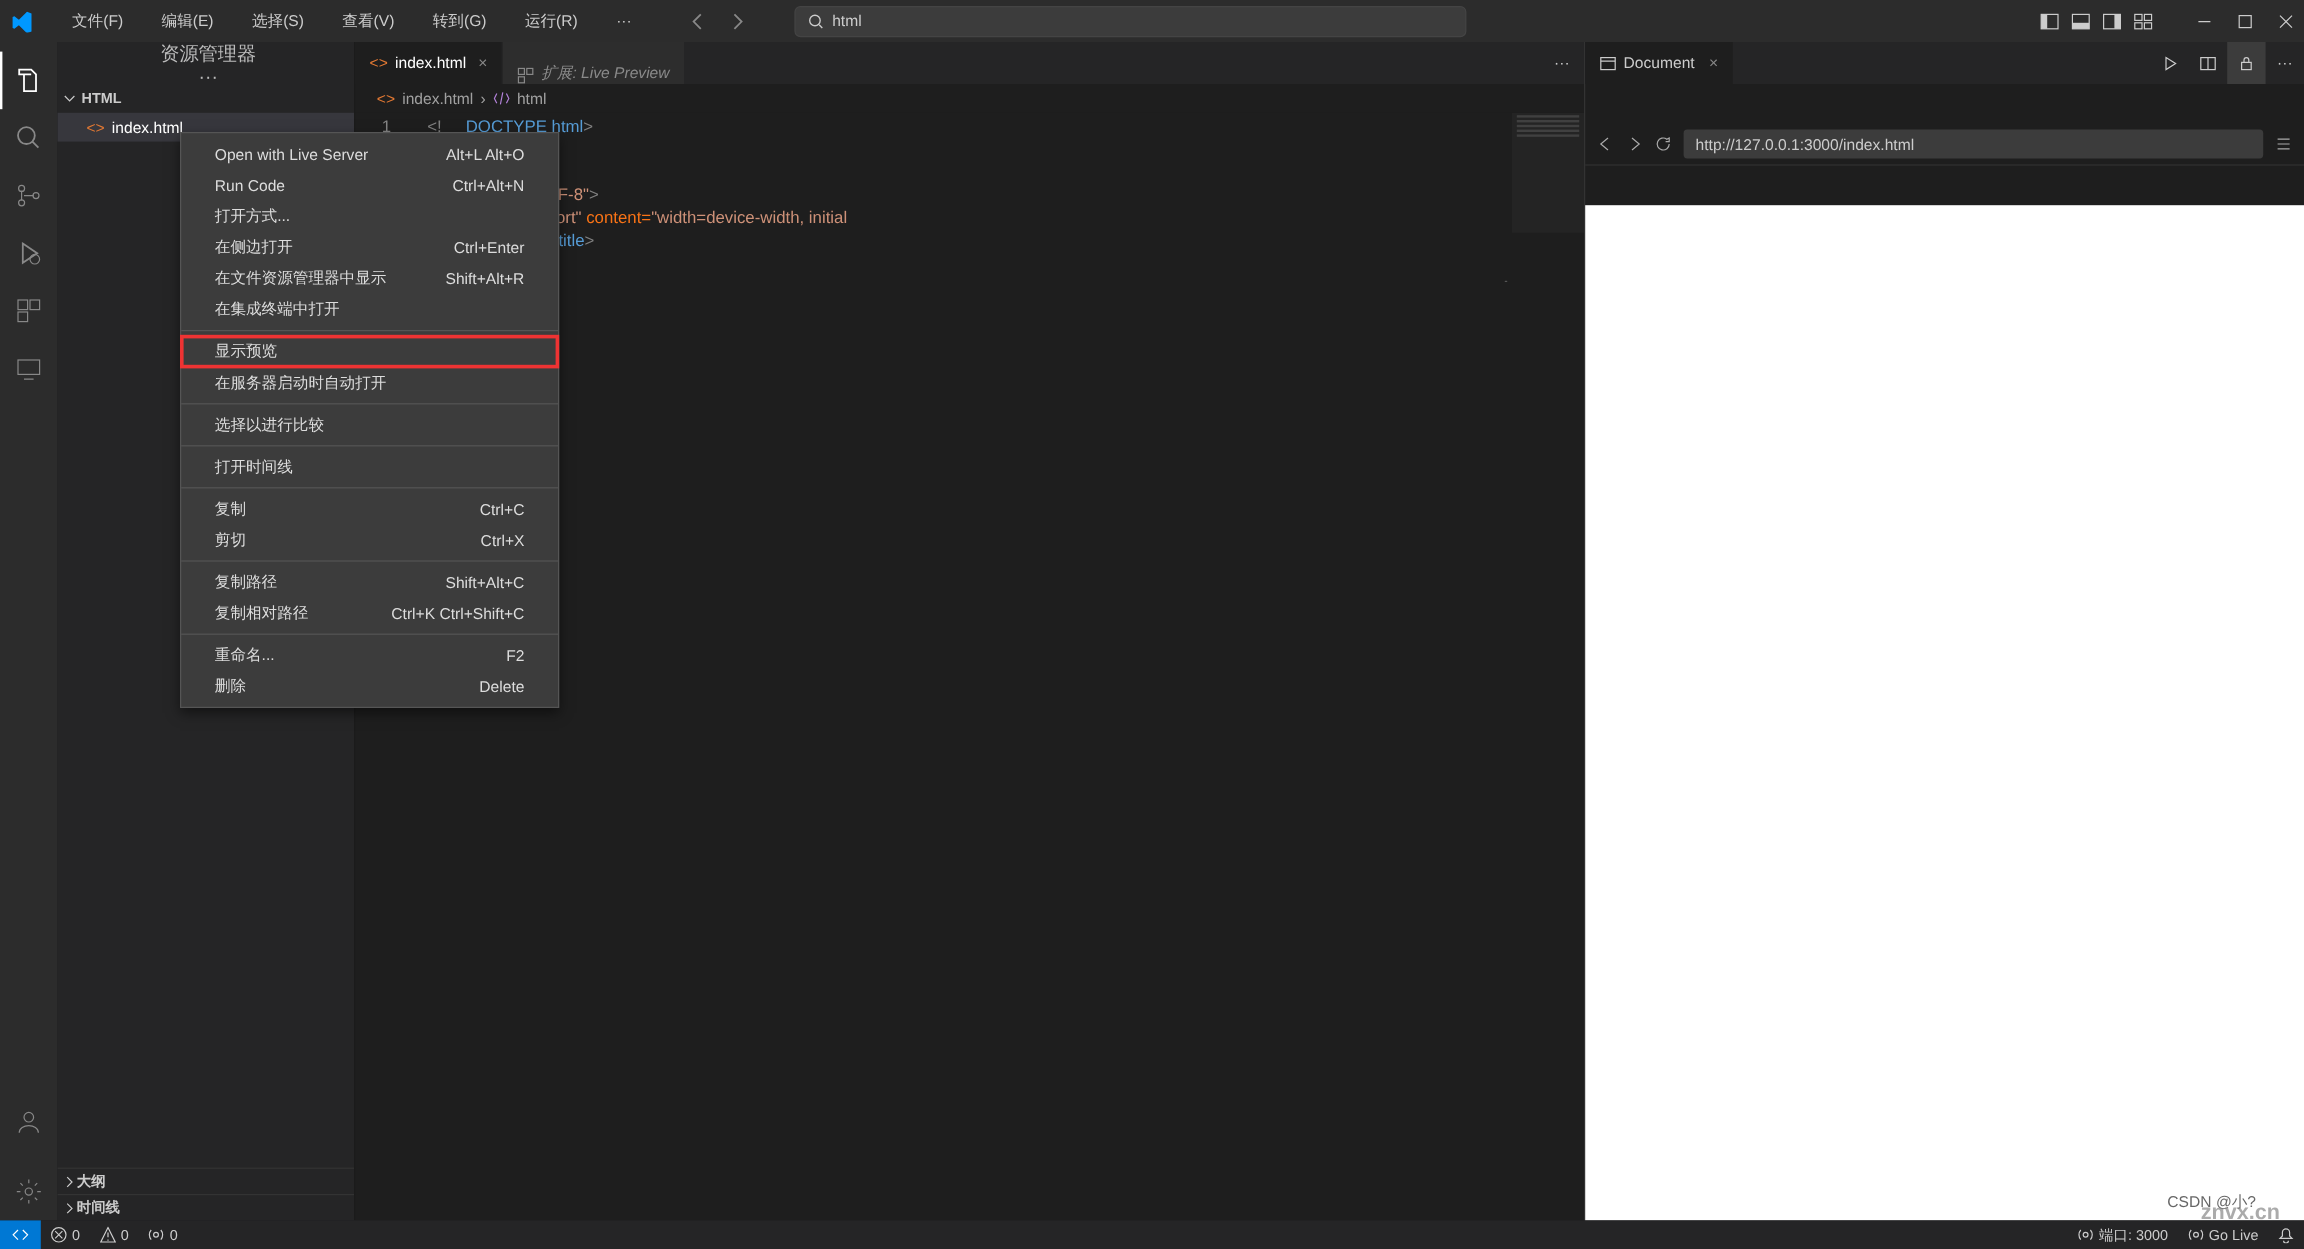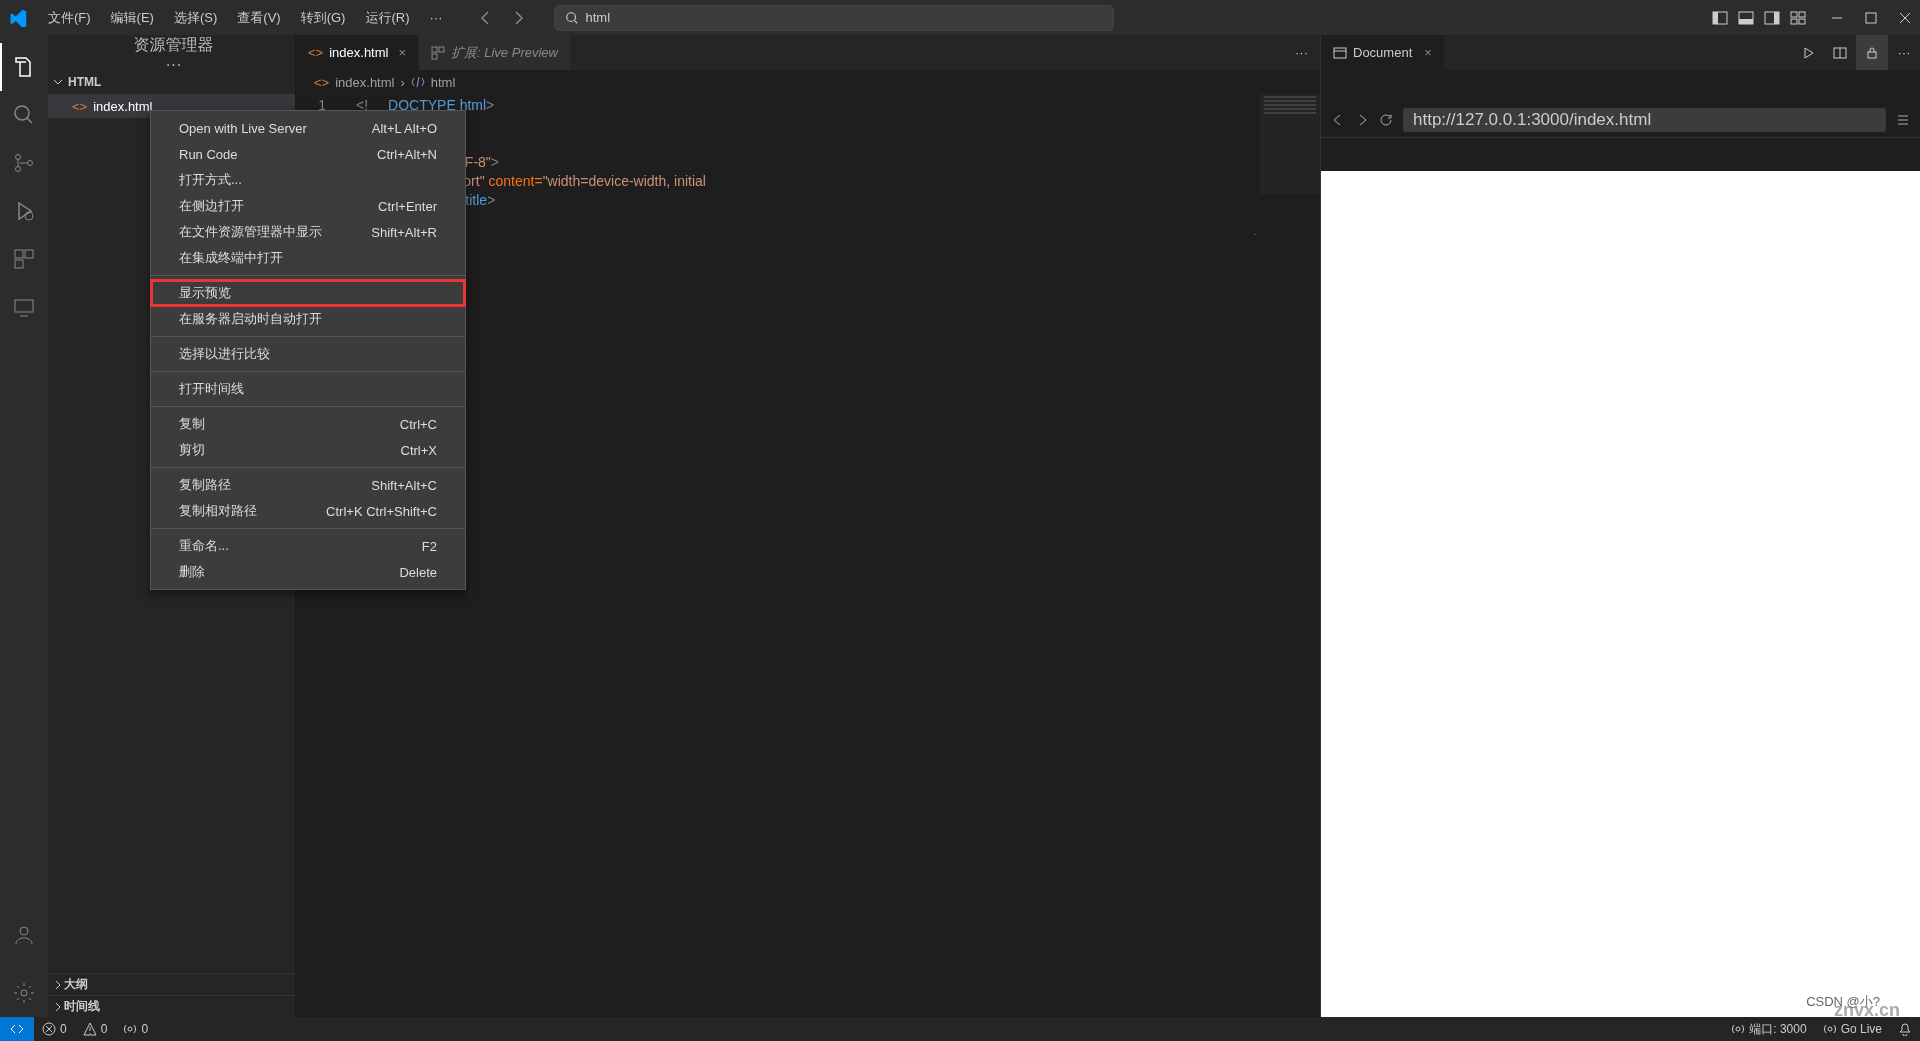--- a/index.html
+++ b/index.html
@@ -1,19 +1,19 @@
 <!DOCTYPE html>
 <html><head>
 <meta charset="utf-8">
 <style>
 * { margin: 0; padding: 0; box-sizing: border-box; font-family: "Segoe UI", sans-serif; }
 body { background: #1e1e1e; color: #cccccc; width: 1920px; height: 1041px; overflow: hidden; position: relative; font-size: 13px; }
 
 
-.titlebar { height: 35px; background: #2c2c2c; display: flex; align-items: center; padding: 0 8px; gap: 4px; }
+.titlebar { height: 35px; background: #2c2c2c; display: flex; align-items: center; padding: 0 8px; gap: 16px; }
 .titlebar .logo { width: 20px; height: 20px; margin-right: 8px; display:flex; align-items:center; justify-content:center; }
 .titlebar .menu-item { padding: 4px 8px; color: #cccccc; cursor: pointer; font-size: 13px; }
 .titlebar .nav { margin-left: 20px; display: flex; gap: 8px; }
 .titlebar .nav-btn { width: 24px; height: 24px; display:flex; align-items:center; justify-content:center; color:#888; }
 .titlebar .search { flex: 0 0 560px; margin-left: 20px; height: 26px; background: #3c3c3c; border: 1px solid #444; border-radius: 5px; display: flex; align-items: center; padding: 0 10px; gap: 6px; color:#ccc; }
 .titlebar .spacer { flex: 1; }
 .titlebar .layout-icons { display: flex; gap: 10px; margin-right: 20px; }
 .titlebar .layout-icons .ic { width: 16px; height: 16px; color:#ccc; }
 .titlebar .win-controls { display: flex; gap: 20px; }
 .titlebar .win-controls .wc { width: 14px; height: 14px; color:#ccc; }
@@ -30,21 +30,21 @@
 .sidebar .header { height: 35px; display:flex; align-items:center; justify-content:space-between; padding: 0 16px 0 20px; font-size:16px; color:#bbbbbb;flex-direction:column; }
 .sidebar .folder-row { height:24px; display:flex; align-items:center; gap:4px; padding-left:4px; font-size:12px; font-weight:bold; color:#ccc; }
 .sidebar .file-row { height:24px; display:flex; align-items:center; gap:6px; padding-left:24px; font-size:13px; background:#37373d; color:#fff; }
 .sidebar .file-row .html-ic { color:#e37933; }
 .sidebar .bottom-sec { margin-top:auto; }
 .sidebar .bs-row { height:22px; display:flex; align-items:center; gap:0; padding-left:4px; font-size:12px; font-weight:bold; border-top:1px solid #333; color:#ccc; }
 
 
 .tabs { position:absolute; left:296px; top:35px; right:600px; height:35px; background:#252526; display:flex; align-items:stretch; }
 .tab { display:flex; align-items:center; gap:6px; padding:0 12px; background:#1e1e1e; border-right:1px solid #252526; font-size:13px; color:#fff; }
-.tab.inactive { background:#2d2d2d; color:#8a8a8a; font-style:italic; }
+.tab.inactive { background:#2d2d2d; color:#8a8a8a; font-style:italic;align-items:flex-end; }
 .tab .close { color:#888; margin-left:4px; }
 .tabs .more { margin-left:auto; padding:0 12px; display:flex; align-items:center; color:#ccc; }
 
 
 .crumb { position:absolute; left:296px; top:70px; right:600px; height:24px; display:flex; align-items:center; gap:6px; padding-left:18px; font-size:13px; color:#a0a0a0; background:#1e1e1e; }
 .crumb .html-ic { color:#e37933; }
 .crumb .sym-ic { color:#b180d7; }
 
 
 .editor { position:absolute; left:296px; top:94px; right:600px; bottom:24px; background:#1e1e1e; font-family:"Consolas",monospace; font-size:14px; }
@@ -61,21 +61,21 @@
 
 
 .preview { position:absolute; right:0; top:35px; bottom:24px; width:600px; background:#1e1e1e; border-left:1px solid #333; display:flex; flex-direction:column;gap:33px; }
 .preview .ptabs { height:35px; background:#252526; display:flex; align-items:stretch; }
 .preview .ptab { display:flex; align-items:center; gap:6px; padding:0 12px; background:#1e1e1e; font-size:13px; }
 .preview .ptabs .pspacer { flex:1; }
 .preview .ptabs .picon { width:32px; display:flex; align-items:center; justify-content:center; color:#ccc; }
 .preview .ptabs .picon.locked { background:#3c3c3c; }
 .preview .purl { height:35px; display:flex; align-items:center; gap:10px; padding:0 10px; border-bottom:1px solid #333; }
 .preview .purl .pbtn { color:#aaa; }
-.preview .purl .addr { flex:1; background:#3c3c3c; height:24px; border-radius:3px; display:flex; align-items:center; padding:0 10px; font-size:17px; color:#ccc; }
+.preview .purl .addr { flex:1; background:#3c3c3c; height:24px; border-radius:3px; display:flex; align-items:center; padding:0 10px; font-size:13px; color:#ccc; }
 .preview .page { flex:1; background:#fff; }
 
 
 .status { position:absolute; left:0; right:0; bottom:0; height:24px; background:#252526; display:flex; align-items:center; font-size:12px; color:#ccc; }
 .status .remote { width:34px; height:24px; background:#0078d4; display:flex; align-items:center; justify-content:center; color:#fff; }
 .status .sitem { padding:0 8px; display:flex; align-items:center; gap:4px; }
 .status .sspacer { flex:1; }
 
 
 .ctx { position:absolute; left:150px; top:110px; width:316px; background:#3c3c3c; border:1px solid #555; box-shadow:0 4px 10px rgba(0,0,0,.5); padding:4px 0; z-index:100; }

